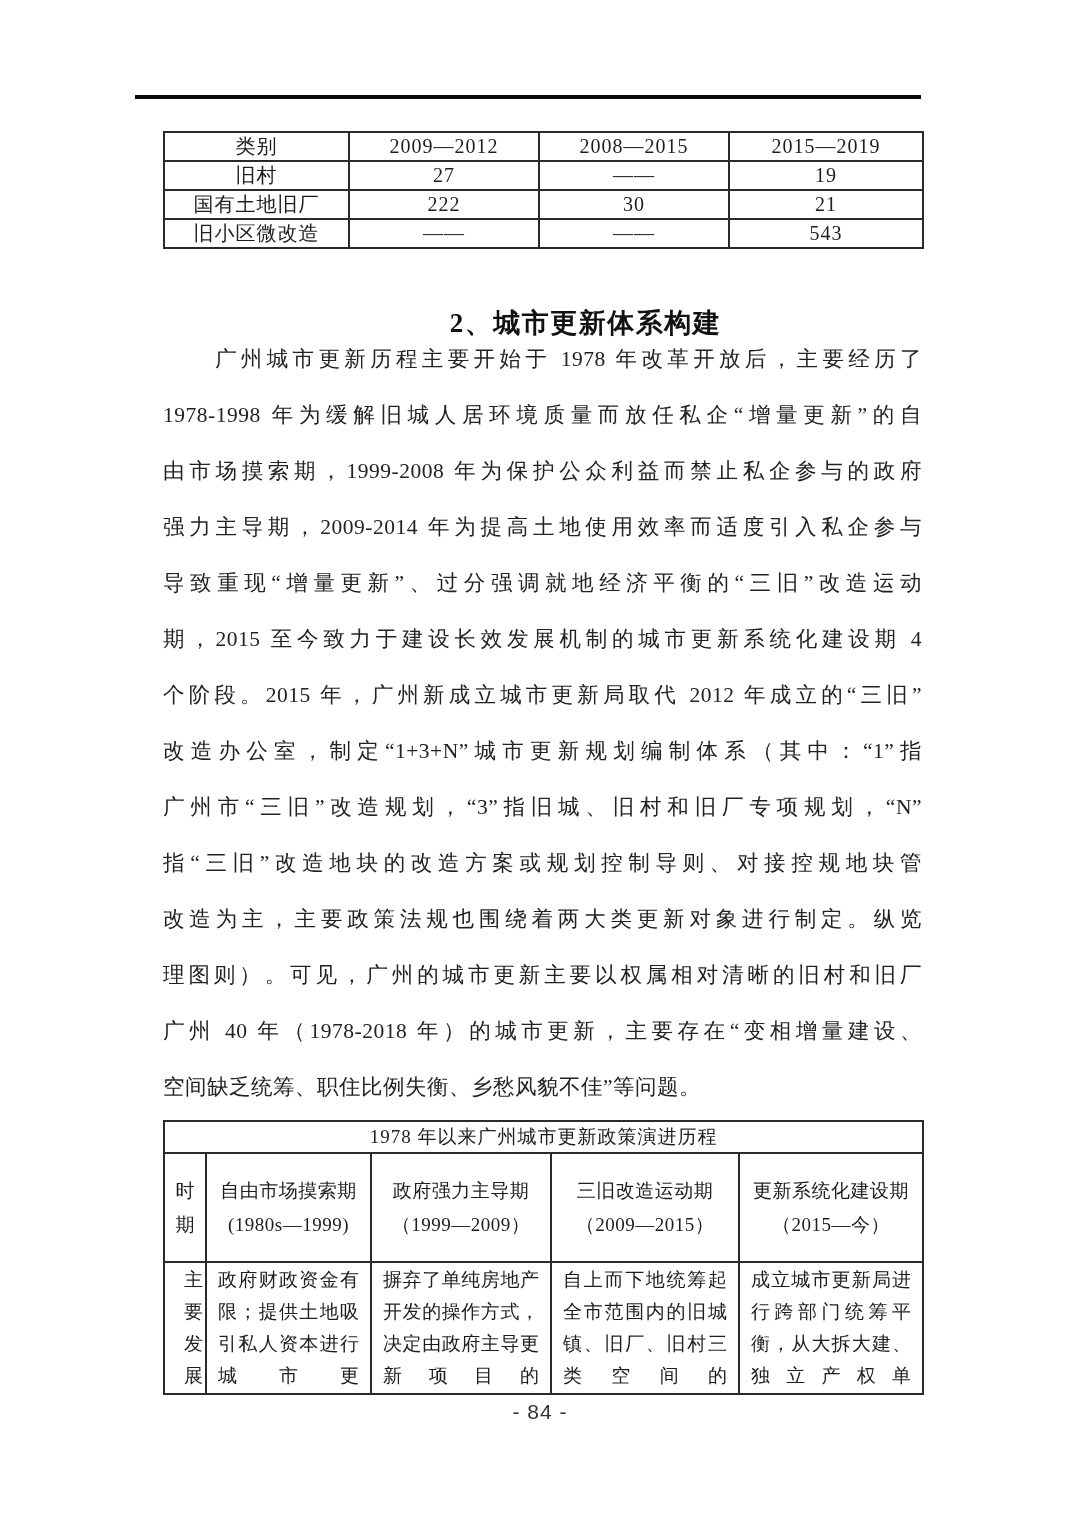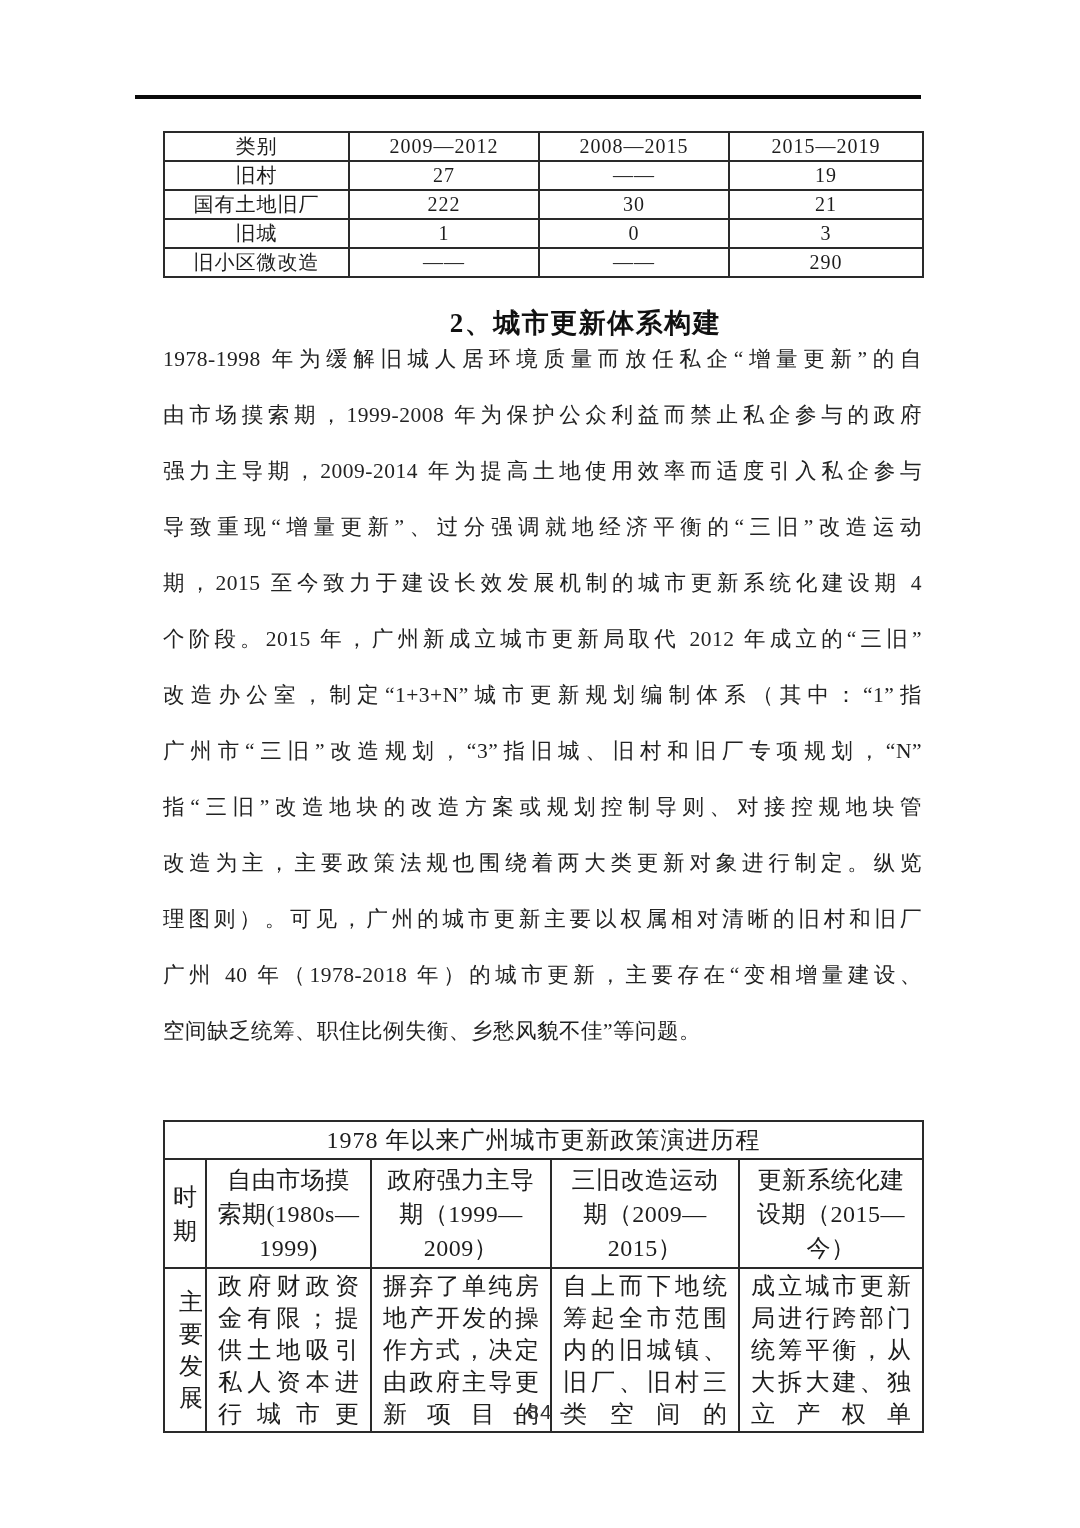--- a/index.html
+++ b/index.html
@@ -70,21 +70,21 @@
     letter-spacing: 0.5px;
   }
   .pline.first { text-indent: 52px; }
   .pline.last { text-align-last: left; }
   
   .t2 {
     position: absolute;
     left: 163px;
     top: 1120px;
     width: 759px;
-    font-size: 24px;
+    font-size: 19px;
   }
   .t2 td {
     border: 2px solid #2a2a2a;
     text-align: center;
     vertical-align: middle;
     padding: 2px 6px;
   }
   .t2 .title-cell { height: 29px; letter-spacing: 1px; }
   .t2 .hcell { height: 109px; line-height: 34px; letter-spacing: 0.5px; padding: 2px 10px; }
   .t2 .vcell { padding: 8px 2px; line-height: 34px; word-break: break-all; letter-spacing: 0; }
@@ -138,37 +138,32 @@
         <td>——</td>
         <td>19</td>
       </tr>
       <tr>
         <td>国有土地旧厂</td>
         <td>222</td>
         <td>30</td>
         <td>21</td>
       </tr>
       <tr>
-        <td>旧城</td>
-        <td>1</td>
-        <td>0</td>
-        <td>3</td>
-      </tr>
-      <tr>
         <td>旧小区微改造</td>
         <td>——</td>
         <td>——</td>
-        <td>290</td>
+        <td>543</td>
       </tr>
     </tbody>
   </table>
 
   <h2 class="heading">2、城市更新体系构建</h2>
 
   <div class="para">
+    <div class="pline first">广州城市更新历程主要开始于 1978 年改革开放后，主要经历了</div>
     <div class="pline">1978-1998 年为缓解旧城人居环境质量而放任私企“增量更新”的自</div>
     <div class="pline">由市场摸索期，1999-2008 年为保护公众利益而禁止私企参与的政府</div>
     <div class="pline">强力主导期，2009-2014 年为提高土地使用效率而适度引入私企参与</div>
     <div class="pline">导致重现“增量更新”、过分强调就地经济平衡的“三旧”改造运动</div>
     <div class="pline">期，2015 至今致力于建设长效发展机制的城市更新系统化建设期 4</div>
     <div class="pline">个阶段。2015 年，广州新成立城市更新局取代 2012 年成立的“三旧”</div>
     <div class="pline">改造办公室，制定“1+3+N”城市更新规划编制体系（其中：“1”指</div>
     <div class="pline">广州市“三旧”改造规划，“3”指旧城、旧村和旧厂专项规划，“N”</div>
     <div class="pline">指“三旧”改造地块的改造方案或规划控制导则、对接控规地块管</div>
     <div class="pline">改造为主，主要政策法规也围绕着两大类更新对象进行制定。纵览</div>

